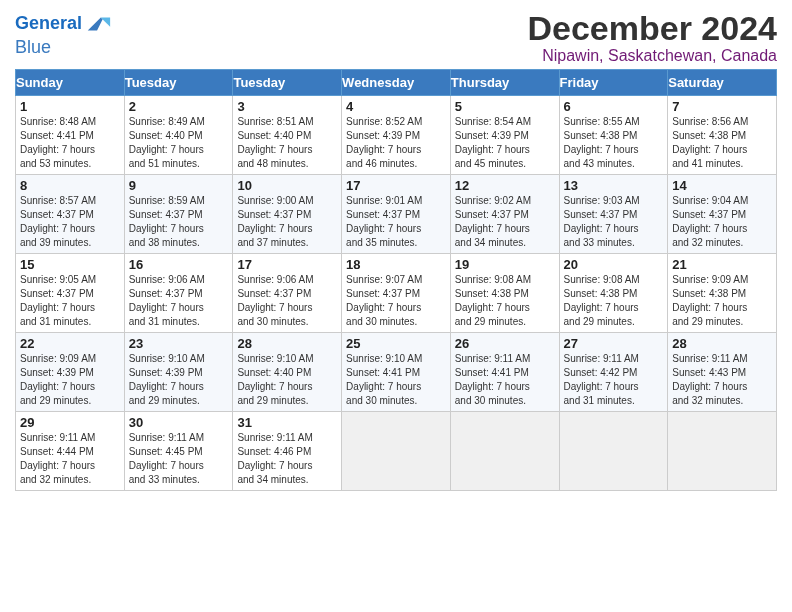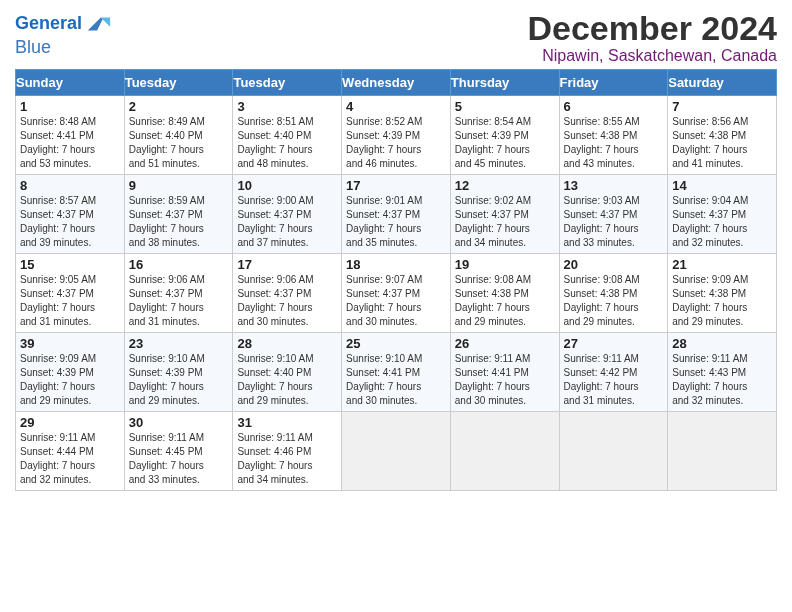--- a/index.html
+++ b/index.html
@@ -154,21 +154,21 @@
         <tr>
           <td><span class="day-num">15</span><span class="cell-text">Sunrise: 9:05 AM<br>Sunset: 4:37 PM<br>Daylight: 7 hours<br>and 31 minutes.</span></td>
           <td><span class="day-num">16</span><span class="cell-text">Sunrise: 9:06 AM<br>Sunset: 4:37 PM<br>Daylight: 7 hours<br>and 31 minutes.</span></td>
           <td><span class="day-num">17</span><span class="cell-text">Sunrise: 9:06 AM<br>Sunset: 4:37 PM<br>Daylight: 7 hours<br>and 30 minutes.</span></td>
           <td><span class="day-num">18</span><span class="cell-text">Sunrise: 9:07 AM<br>Sunset: 4:37 PM<br>Daylight: 7 hours<br>and 30 minutes.</span></td>
           <td><span class="day-num">19</span><span class="cell-text">Sunrise: 9:08 AM<br>Sunset: 4:38 PM<br>Daylight: 7 hours<br>and 29 minutes.</span></td>
           <td><span class="day-num">20</span><span class="cell-text">Sunrise: 9:08 AM<br>Sunset: 4:38 PM<br>Daylight: 7 hours<br>and 29 minutes.</span></td>
           <td><span class="day-num">21</span><span class="cell-text">Sunrise: 9:09 AM<br>Sunset: 4:38 PM<br>Daylight: 7 hours<br>and 29 minutes.</span></td>
         </tr>
         <tr>
-          <td><span class="day-num">39</span><span class="cell-text">Sunrise: 9:09 AM<br>Sunset: 4:39 PM<br>Daylight: 7 hours<br>and 29 minutes.</span></td>
+          <td><span class="day-num">22</span><span class="cell-text">Sunrise: 9:09 AM<br>Sunset: 4:39 PM<br>Daylight: 7 hours<br>and 29 minutes.</span></td>
           <td><span class="day-num">23</span><span class="cell-text">Sunrise: 9:10 AM<br>Sunset: 4:39 PM<br>Daylight: 7 hours<br>and 29 minutes.</span></td>
           <td><span class="day-num">28</span><span class="cell-text">Sunrise: 9:10 AM<br>Sunset: 4:40 PM<br>Daylight: 7 hours<br>and 29 minutes.</span></td>
           <td><span class="day-num">25</span><span class="cell-text">Sunrise: 9:10 AM<br>Sunset: 4:41 PM<br>Daylight: 7 hours<br>and 30 minutes.</span></td>
           <td><span class="day-num">26</span><span class="cell-text">Sunrise: 9:11 AM<br>Sunset: 4:41 PM<br>Daylight: 7 hours<br>and 30 minutes.</span></td>
           <td><span class="day-num">27</span><span class="cell-text">Sunrise: 9:11 AM<br>Sunset: 4:42 PM<br>Daylight: 7 hours<br>and 31 minutes.</span></td>
           <td><span class="day-num">28</span><span class="cell-text">Sunrise: 9:11 AM<br>Sunset: 4:43 PM<br>Daylight: 7 hours<br>and 32 minutes.</span></td>
         </tr>
         <tr>
           <td><span class="day-num">29</span><span class="cell-text">Sunrise: 9:11 AM<br>Sunset: 4:44 PM<br>Daylight: 7 hours<br>and 32 minutes.</span></td>
           <td><span class="day-num">30</span><span class="cell-text">Sunrise: 9:11 AM<br>Sunset: 4:45 PM<br>Daylight: 7 hours<br>and 33 minutes.</span></td>

